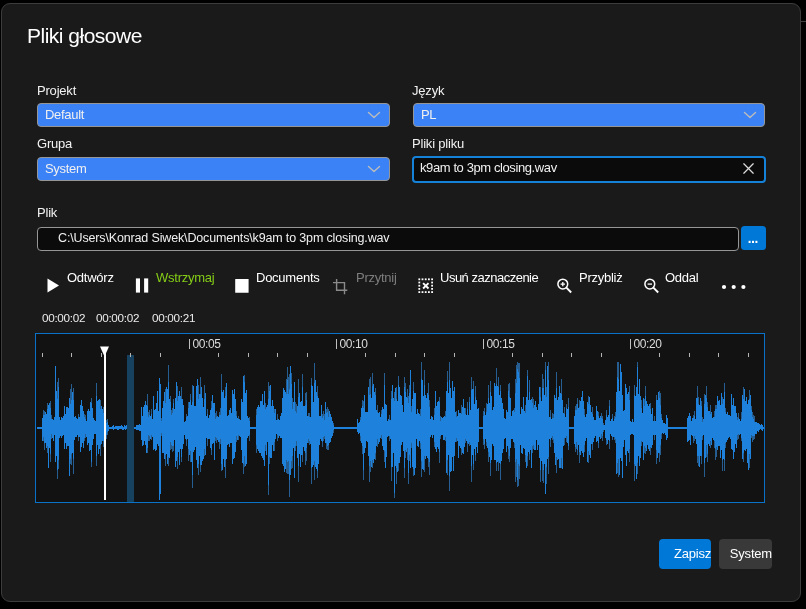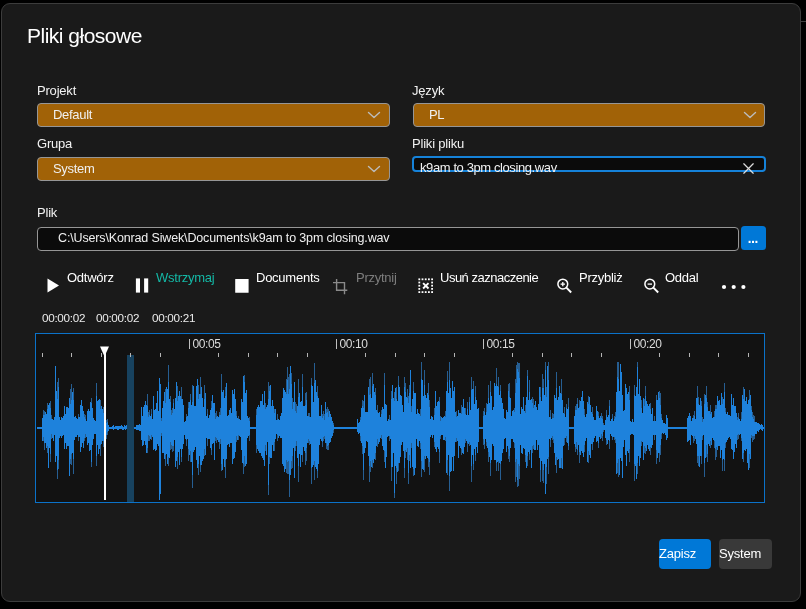--- a/index.html
+++ b/index.html
@@ -1,25 +1,25 @@
 <!DOCTYPE html>
 <html><head><meta charset="utf-8"><style>
 *{margin:0;padding:0;box-sizing:border-box}
 html,body{width:806px;height:609px;background:#000;overflow:hidden;font-family:"Liberation Sans",sans-serif;-webkit-font-smoothing:antialiased}
 .abs{position:absolute}
 .dlg{position:absolute;left:1px;top:3px;width:800px;height:599px;background:#1a1a1a;border:1px solid #3c3c3c;border-radius:9px}
 .title{position:absolute;left:27px;top:24px;font-size:21px;letter-spacing:-0.5px;color:#ffffff;line-height:24px}
 .lbl{position:absolute;font-size:13px;letter-spacing:-0.2px;color:#f2f2f2;line-height:20px}
-.combo{position:absolute;height:24px;background:#a16207;border:1px solid #969696;border-radius:4px;color:#f0f0f0;font-size:13px;letter-spacing:-0.3px;line-height:22px;padding-left:15px}
+.combo{position:absolute;height:24px;background:#3b82f6;border:1px solid #969696;border-radius:4px;color:#f0f0f0;font-size:13px;letter-spacing:-0.3px;line-height:22px;padding-left:7px}
 .tbox{position:absolute;height:24px;background:#0b0b0b;border:1px solid #969696;border-radius:4px;color:#f0f0f0;font-size:12.5px;letter-spacing:-0.15px;line-height:21px;padding-left:20px}
-.focus{position:absolute;left:412px;top:156px;width:354px;height:16px;background:#0b0b0b;border:2px solid #1582d9;border-radius:4px;color:#f0f0f0;font-size:13px;letter-spacing:-0.4px;line-height:20px;padding-left:6px}
+.focus{position:absolute;left:412px;top:156px;width:354px;height:27px;background:#0b0b0b;border:2px solid #1582d9;border-radius:4px;color:#f0f0f0;font-size:13px;letter-spacing:-0.4px;line-height:20px;padding-left:6px}
 .tbt{position:absolute;top:268px;font-size:13px;letter-spacing:-0.25px;line-height:20px}
 .time{position:absolute;top:311px;font-size:11.7px;letter-spacing:-0.3px;color:#ebebeb;line-height:14px}
 .panel{position:absolute;left:35px;top:333px;width:730px;height:170px;background:#121212;border:1px solid #0b72c9}
-.btn{position:absolute;top:539px;height:30px;border-radius:4px;font-size:13px;letter-spacing:-0.2px;color:#fff;text-align:left;line-height:30px}
+.btn{position:absolute;top:539px;height:30px;border-radius:4px;font-size:13px;letter-spacing:-0.2px;color:#fff;text-align:right;line-height:30px}
 </style></head>
 <body>
 <div class="dlg"></div>
 <div class="abs" style="left:800px;top:21px;width:6px;height:1px;background:#3f3f3f"></div>
 <div class="title">Pliki głosowe</div>
 <div class="lbl" style="left:37px;top:81px">Projekt</div>
 <div class="lbl" style="left:412px;top:81px">Język</div>
 <div class="combo" style="left:37px;top:103px;width:353px">Default</div>
 <div class="combo" style="left:413px;top:103px;width:352px">PL</div>
 <svg style="position:absolute;left:367px;top:111px" width="14" height="8" viewBox="0 0 14 8">
@@ -87,21 +87,21 @@
     <circle cx="6.8" cy="6.1" r="4.9" stroke="#fff" stroke-width="1.5" fill="none"></circle>
     <path d="M10.4 9.7 L15.2 14.5" stroke="#fff" stroke-width="1.9"></path>
     <path d="M4.6 6.1 H9" stroke="#fff" stroke-width="1.3"></path>
   </svg>
 <svg style="position:absolute;left:719px;top:283px" width="30" height="8" viewBox="0 0 30 8">
     <circle cx="5" cy="4" r="2.1" fill="#fff"></circle>
     <circle cx="14.7" cy="4" r="2.1" fill="#fff"></circle>
     <circle cx="24.4" cy="4" r="2.1" fill="#fff"></circle>
   </svg>
 <div class="tbt" style="left:67px;color:#ffffff">Odtwórz</div>
-<div class="tbt" style="left:156px;color:#14b8a6">Wstrzymaj</div>
+<div class="tbt" style="left:156px;color:#84cc16">Wstrzymaj</div>
 <div class="tbt" style="left:256px;color:#ffffff">Documents</div>
 <div class="tbt" style="left:356px;color:#7d7d7d">Przytnij</div>
 <div class="tbt" style="left:440px;color:#ffffff;letter-spacing:-0.5px">Usuń zaznaczenie</div>
 <div class="tbt" style="left:579px;color:#ffffff">Przybliż</div>
 <div class="tbt" style="left:665px;color:#ffffff">Oddal</div>
 <div class="time" style="left:42px">00:00:02</div>
 <div class="time" style="left:96px">00:00:02</div>
 <div class="time" style="left:152px">00:00:21</div>
 <div class="panel"></div>
 <svg style="position:absolute;left:36px;top:335px" width="728" height="167" viewBox="0 0 728 167" shape-rendering="crispEdges" font-family="'Liberation Sans',sans-serif">

